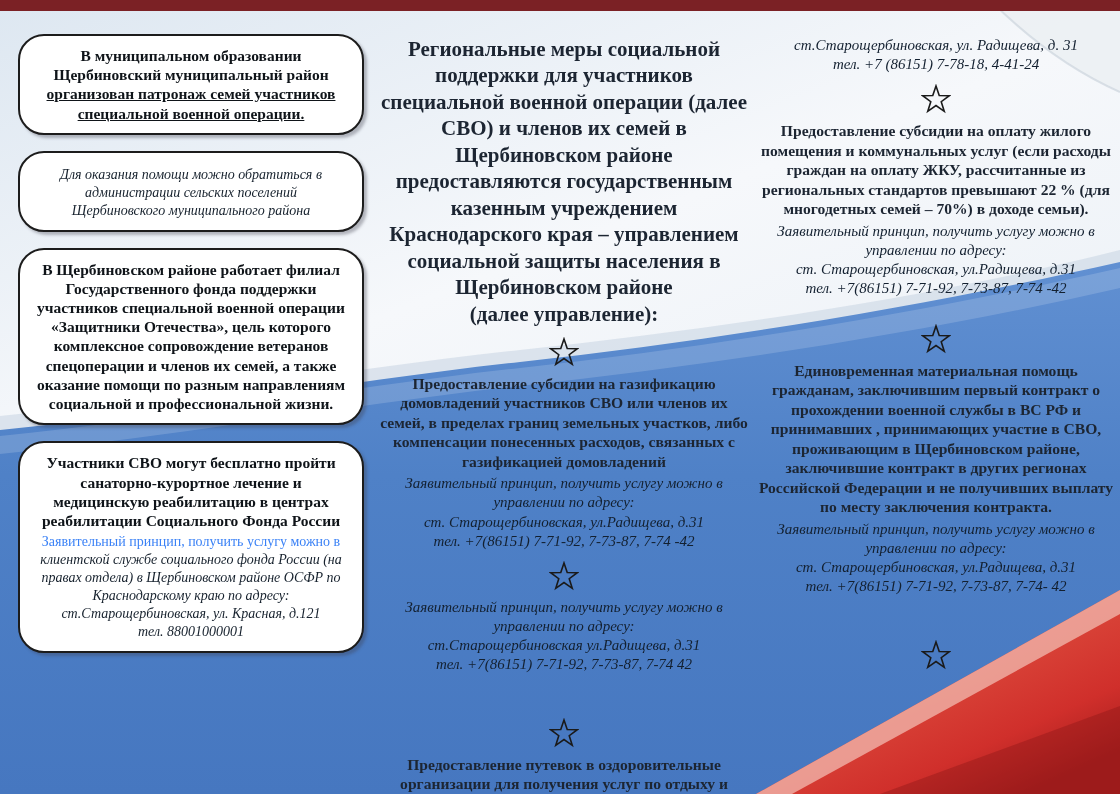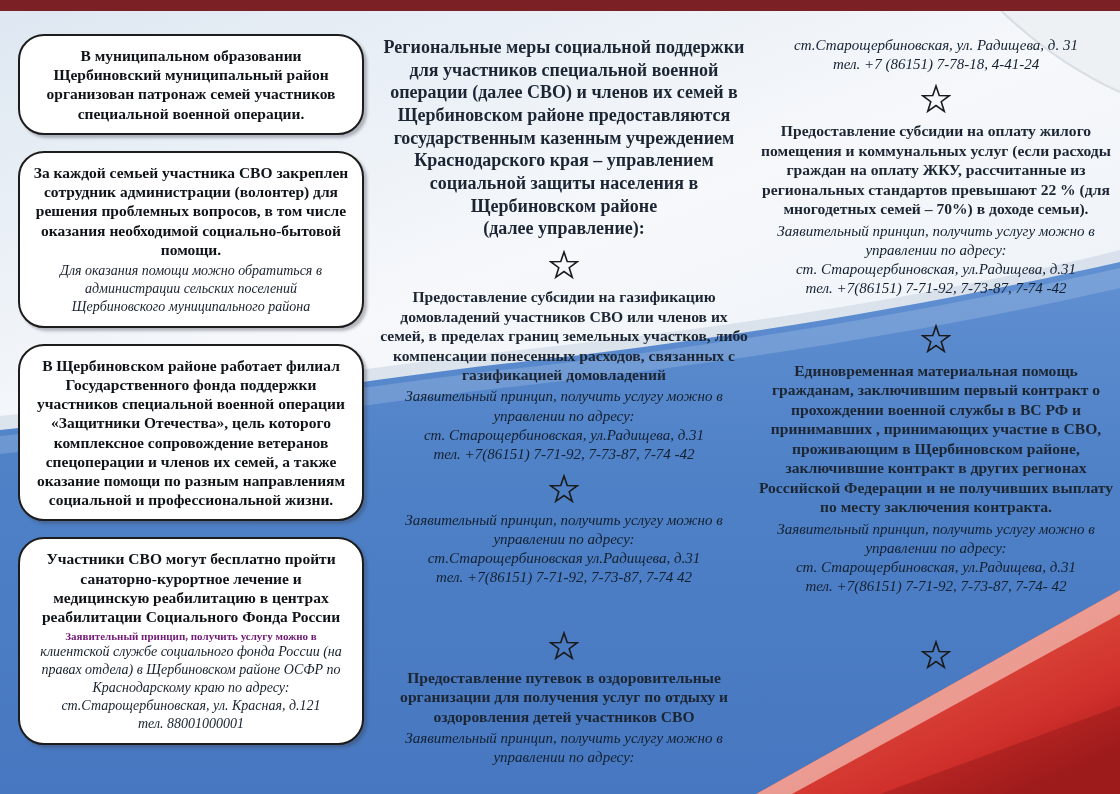--- a/index.html
+++ b/index.html
@@ -13,27 +13,27 @@
   .col-left{left:18px;top:34px;width:346px;}
   .col-mid{left:378px;top:36px;width:372px;}
   .col-right{left:754px;top:36px;width:364px;}
 
   .box{
     background:#ffffff;border:2px solid #1c1c1c;border-radius:26px;
     padding:10px 12px;margin-bottom:16px;
     box-shadow:3px 3px 3px rgba(60,60,75,.35);
   }
   .box-title{font-weight:bold;font-size:15.5px;line-height:1.24;color:#0f1419;margin:0;}
-  .u{}
+  .u{text-decoration:underline;}
   .box-note{font-style:italic;font-size:14px;line-height:1.28;color:#16212d;margin:3px 0 0;}
-  .box-note-lead{font-style:normal;font-weight:bold;font-size:11px;display:block;color:#701a75;}
+  .box-note-lead{font-style:normal;font-weight:normal;font-size:14px;display:block;color:#3b82f6;}
 
   .pre{white-space:pre-line;}
 
-  .intro{font-weight:bold;font-size:18px;line-height:1.26;color:#1c2532;margin:0;}
+  .intro{font-weight:bold;font-size:21px;line-height:1.26;color:#1c2532;margin:0;}
   .item-title{font-weight:bold;font-size:15.6px;line-height:1.25;color:#1c2532;margin:0 0 3px;}
   .item-note{font-style:italic;font-size:15px;line-height:1.27;color:#132030;margin:0;}
 
   .star-wrap{margin:10px auto 7px;width:30px;height:30px;}
   .gap-md{margin-top:26px;}
   .gap-lg{margin-top:44px;}
   .star{width:30px;height:30px;stroke:#1a1a1a;fill:none;stroke-width:1.6px;stroke-linejoin:miter;}
   .hidden-defs{position:absolute;width:0;height:0;overflow:hidden;}
 </style>
 </head>
@@ -86,21 +86,20 @@
 </svg>
 
 <div class="col col-left">
 
   <div class="box">
     <p class="box-title"><span>В муниципальном образовании Щербиновский муниципальный район</span>
       <span class="u">организован патронаж семей участников специальной военной операции.</span></p>
   </div>
 
   <div class="box">
-    <p class="box-title">За каждой семьей участника СВО закреплен сотрудник администрации (волонтер) для решения проблемных вопросов, в том числе оказания необходимой социально-бытовой помощи.</p>
     <p class="box-note pre">Для оказания помощи можно обратиться в
 администрации сельских поселений
 Щербиновского муниципального района</p>
   </div>
 
   <div class="box">
     <p class="box-title">В Щербиновском  районе работает филиал Государственного фонда поддержки участников специальной военной операции «Защитники Отечества», цель которого комплексное сопровождение ветеранов спецоперации и членов их семей, а также оказание помощи по разным направлениям социальной и профессиональной жизни.</p>
   </div>
 
   <div class="box">

